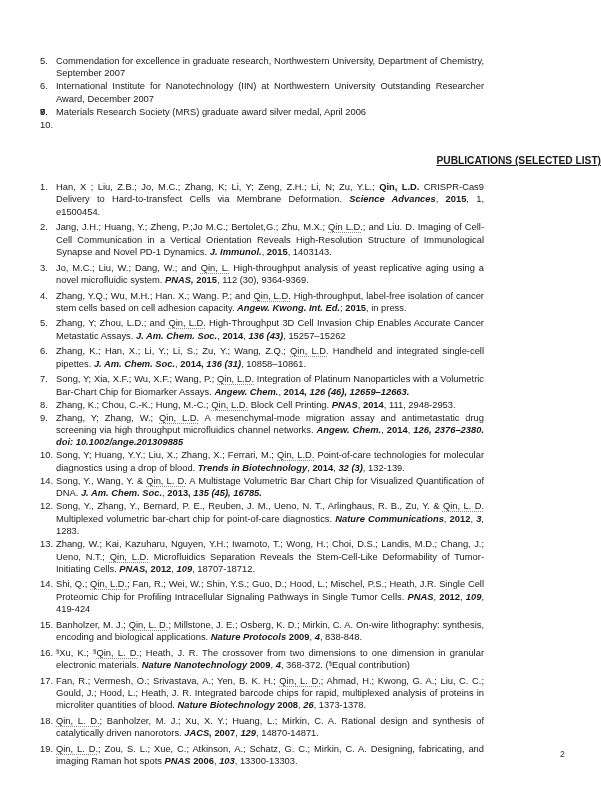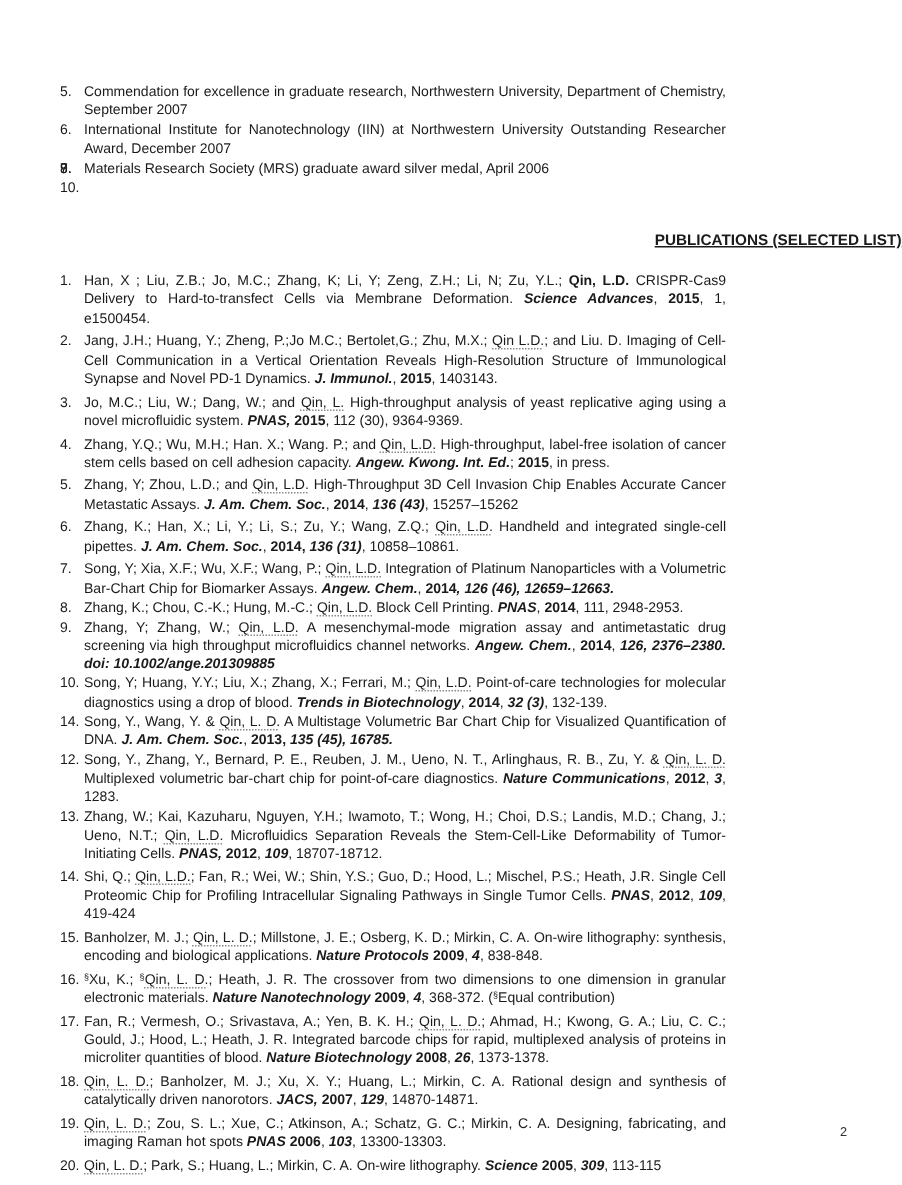--- a/index.html
+++ b/index.html
@@ -68,17 +68,16 @@
       <li class="tight"><span class="num">10.</span><span><span>Song, Y; Huang, Y.Y.; Liu, X.; Zhang, X.; Ferrari, M.; </span><span class="u">Qin, L.D.</span><span> Point-of-care technologies for molecular diagnostics using a drop of blood. </span><span class="i">Trends in Biotechnology</span><span>, </span><span class="b">2014</span><span>, </span><span class="i">32 (3)</span><span>, 132-139.</span></span></li>
       <li class="tight"><span class="num">14.</span><span><span>Song, Y., Wang, Y. &amp; </span><span class="u">Qin, L. D.</span><span> A Multistage Volumetric Bar Chart Chip for Visualized Quantification of DNA. </span><span class="i">J. Am. Chem. Soc.</span><span>, </span><span class="b">2013,</span><span> </span><span class="i">135 (45), 16785.</span></span></li>
       <li class="tight"><span class="num">12.</span><span><span>Song, Y., Zhang, Y., Bernard, P. E., Reuben, J. M., Ueno, N. T., Arlinghaus, R. B., Zu, Y. &amp; </span><span class="u">Qin, L. D.</span><span> Multiplexed volumetric bar-chart chip for point-of-care diagnostics. </span><span class="i">Nature Communications</span><span>, </span><span class="b">2012</span><span>, </span><span class="i">3</span><span>, 1283.</span></span></li>
       <li><span class="num">13.</span><span><span>Zhang, W.; Kai, Kazuharu, Nguyen, Y.H.; Iwamoto, T.; Wong, H.; Choi, D.S.; Landis, M.D.; Chang, J.; Ueno, N.T.; </span><span class="u">Qin, L.D.</span><span> Microfluidics Separation Reveals the Stem-Cell-Like Deformability of Tumor-Initiating Cells. </span><span class="i">PNAS,</span><span> </span><span class="b">2012</span><span>, </span><span class="i">109</span><span>, 18707-18712.</span></span></li>
       <li><span class="num">14.</span><span><span>Shi, Q.; </span><span class="u">Qin, L.D.</span><span>; Fan, R.; Wei, W.; Shin, Y.S.; Guo, D.; Hood, L.; Mischel, P.S.; Heath, J.R. Single Cell Proteomic Chip for Profiling Intracellular Signaling Pathways in Single Tumor Cells. </span><span class="i">PNAS</span><span>, </span><span class="b">2012</span><span>, </span><span class="i">109</span><span>, 419-424</span></span></li>
       <li><span class="num">15.</span><span><span>Banholzer, M. J.; </span><span class="u">Qin, L. D.</span><span>; Millstone, J. E.; Osberg, K. D.; Mirkin, C. A. On-wire lithography: synthesis, encoding and biological applications. </span><span class="i">Nature Protocols</span><span> </span><span class="b">2009</span><span>, </span><span class="i">4</span><span>, 838-848.</span></span></li>
       <li><span class="num">16.</span><span><sup class="s">§</sup><span>Xu, K.; </span><sup class="s">§</sup><span class="u">Qin, L. D.</span><span>; Heath, J. R. The crossover from two dimensions to one dimension in granular electronic materials. </span><span class="i">Nature Nanotechnology</span><span> </span><span class="b">2009</span><span>, </span><span class="i">4</span><span>, 368-372. (</span><sup class="s">§</sup><span>Equal contribution)</span></span></li>
       <li><span class="num">17.</span><span><span>Fan, R.; Vermesh, O.; Srivastava, A.; Yen, B. K. H.; </span><span class="u">Qin, L. D.</span><span>; Ahmad, H.; Kwong, G. A.; Liu, C. C.; Gould, J.; Hood, L.; Heath, J. R. Integrated barcode chips for rapid, multiplexed analysis of proteins in microliter quantities of blood. </span><span class="i">Nature Biotechnology</span><span> </span><span class="b">2008</span><span>, </span><span class="i">26</span><span>, 1373-1378.</span></span></li>
       <li><span class="num">18.</span><span><span class="u">Qin, L. D.</span><span>; Banholzer, M. J.; Xu, X. Y.; Huang, L.; Mirkin, C. A. Rational design and synthesis of catalytically driven nanorotors. </span><span class="i">JACS,</span><span> </span><span class="b">2007</span><span>, </span><span class="i">129</span><span>, 14870-14871.</span></span></li>
       <li><span class="num">19.</span><span><span class="u">Qin, L. D.</span><span>; Zou, S. L.; Xue, C.; Atkinson, A.; Schatz, G. C.; Mirkin, C. A. Designing, fabricating, and imaging Raman hot spots </span><span class="i">PNAS</span><span> </span><span class="b">2006</span><span>, </span><span class="i">103</span><span>, 13300-13303.</span></span></li>
-      <li><span class="num">20.</span><span><span class="u">Qin, L. D.</span><span>; Park, S.; Huang, L.; Mirkin, C. A. On-wire lithography. </span><span class="i">Science</span><span> </span><span class="b">2005</span><span>, </span><span class="i">309</span><span>, 113-115</span></span></li>
     </ol>
 
   <div class="page-number">2</div>
 </div>
 
 </body></html>

